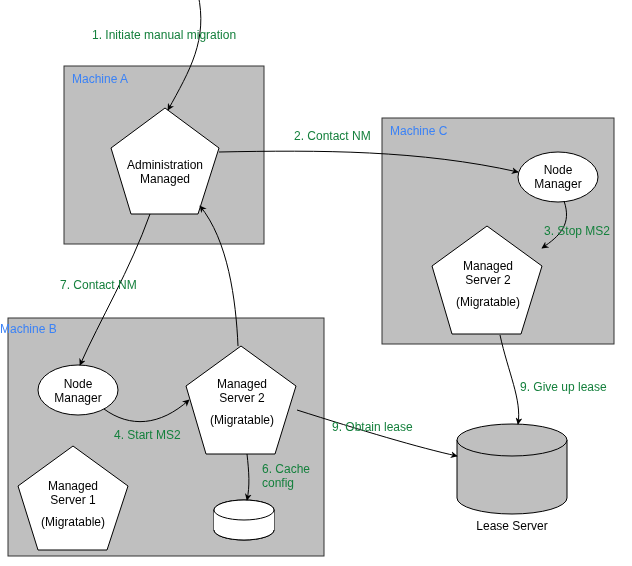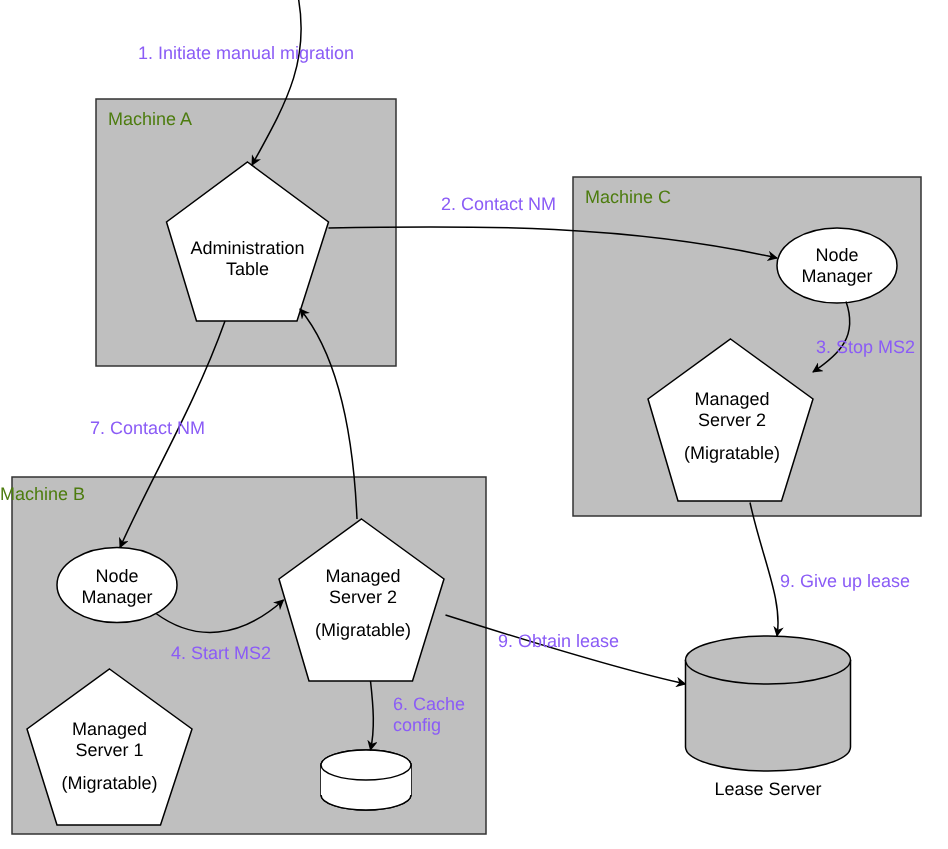--- a/index.html
+++ b/index.html
@@ -1,20 +1,20 @@
 <!DOCTYPE html>
 <html><head>
 <meta charset="utf-8">
 <style>
 html,body{margin:0;padding:0}
 body{background:#fff;font-family:Arial,Helvetica,sans-serif}
 .stage{position:relative;width:632px;height:566px}
 svg.abs{position:absolute;left:0;top:0}
-.label{position:absolute;font-size:12px;color:#8b5cf6;white-space:nowrap}
-.boxlabel{position:absolute;font-size:12px;color:#4d7c0f}
+.label{position:absolute;font-size:12px;color:#15803d;white-space:nowrap}
+.boxlabel{position:absolute;font-size:12px;color:#3b82f6}
 .shape-text{position:absolute;font-size:12px;text-align:center;line-height:1.15}
 </style>
 </head>
 <body>
 
 <div class="stage">
 
 <svg class="abs" width="632" height="566" viewBox="0 0 632 566">
   <defs>
     <marker id="ah" viewBox="0 0 10 10" refX="9" refY="5" markerWidth="7" markerHeight="7" orient="auto-start-reverse">
@@ -72,21 +72,21 @@
   <path d="M247,454 C249,472 250,486 247,500" fill="none" stroke="#000" marker-end="url(#ah)"></path>
 
   <path d="M297,410 C360,430 420,448 457,456" fill="none" stroke="#000" marker-end="url(#ah)"></path>
 </svg>
 
 <div class="boxlabel" style="left:72px;top:72px">Machine A</div>
 <div class="boxlabel" style="left:390px;top:124px">Machine C</div>
 <div class="boxlabel" style="left:0;top:322px">Machine B</div>
 
 <div class="shape-text" style="left:120px;top:159px;width:90px;white-space:pre-line">Administration
-Table</div>
+Managed</div>
 
 <div class="shape-text" style="left:528px;top:164px;width:60px;white-space:pre-line">Node
 Manager</div>
 
 <div class="shape-text" style="left:446px;top:260px;width:84px;white-space:pre-line">Managed
 Server 2</div>
 <div class="shape-text" style="left:446px;top:296px;width:84px">(Migratable)</div>
 
 <div class="shape-text" style="left:48px;top:378px;width:60px;white-space:pre-line">Node
 Manager</div>

